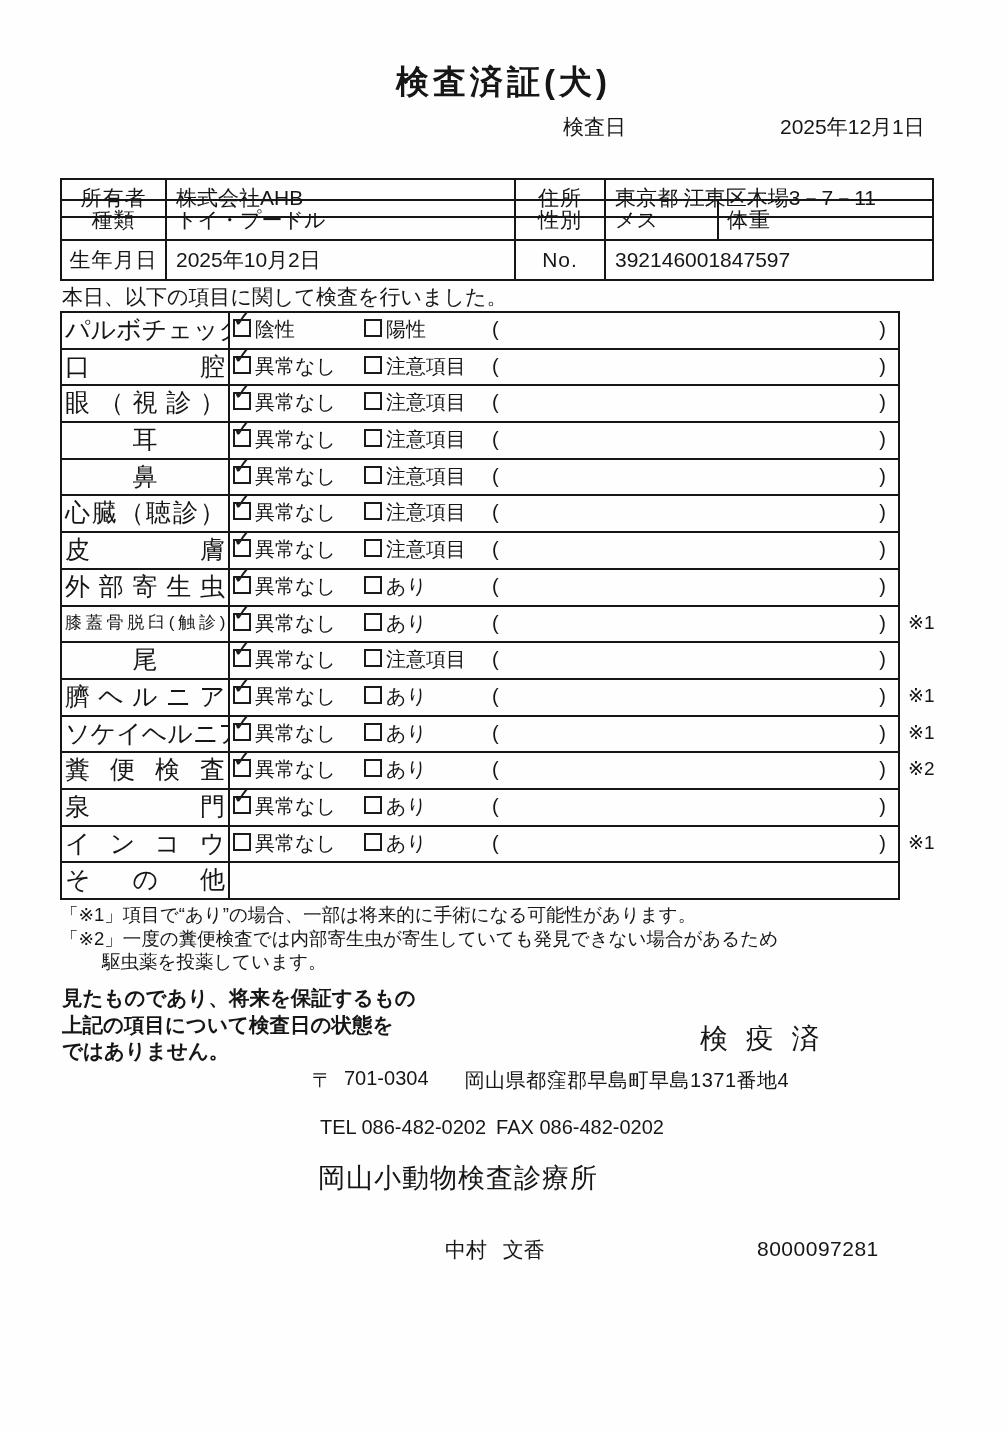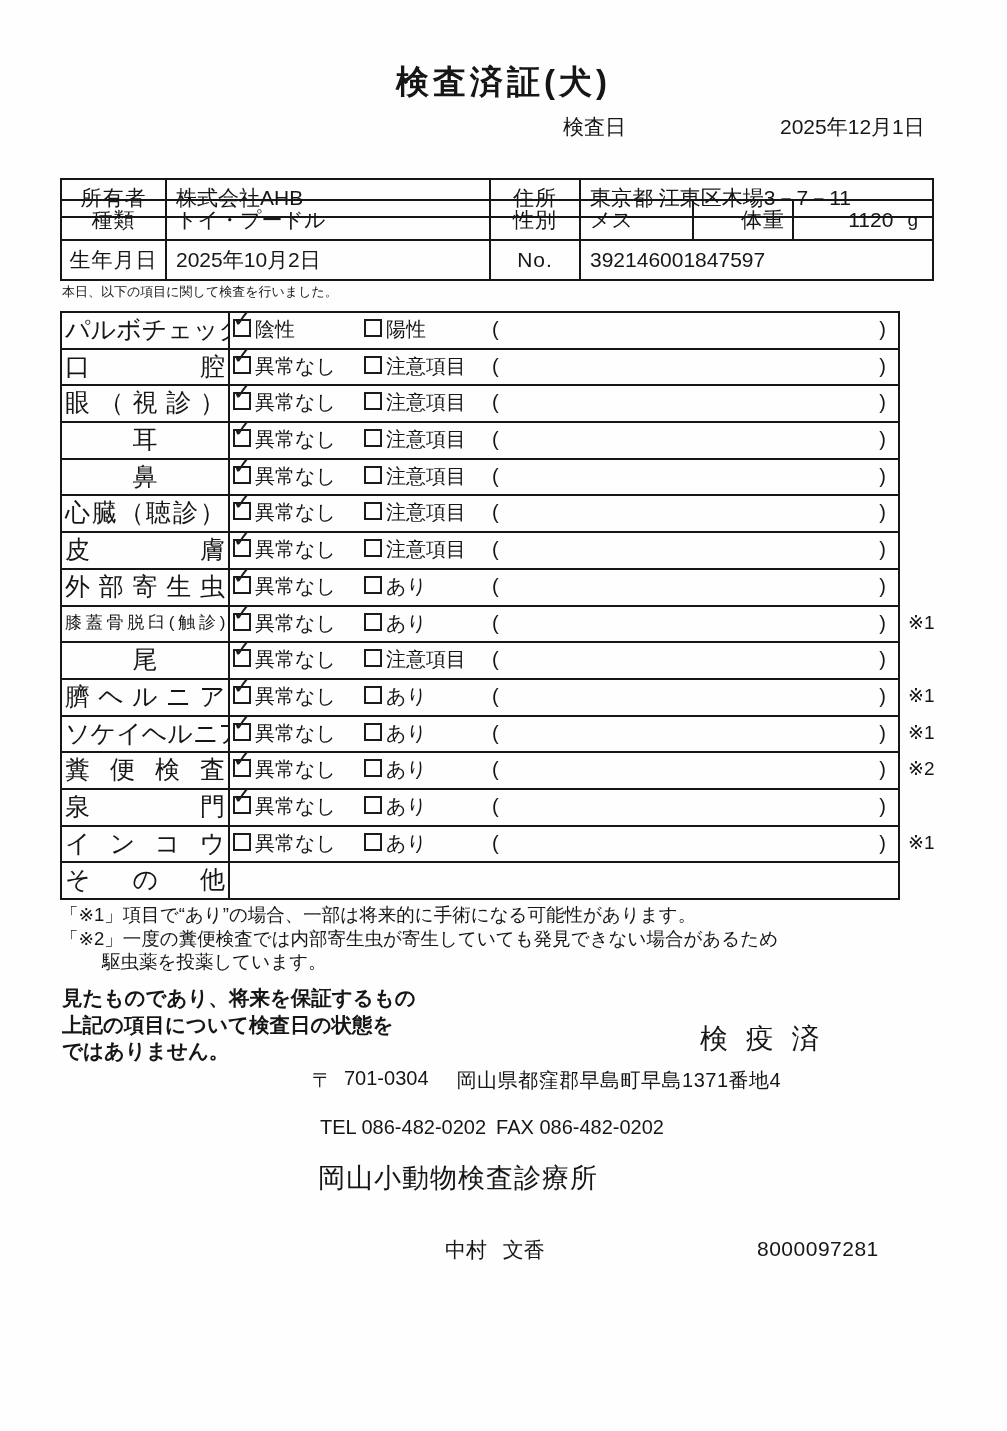--- a/index.html
+++ b/index.html
@@ -17,25 +17,25 @@
   
   .hdr-table{border:2px solid #161616;display:flex;flex-direction:column;}
   .hdr-row{display:flex;}
   .hdr-row + .hdr-row{border-top:2px solid #161616;}
   .hcell{border-right:2px solid #161616;display:flex;align-items:center;font-size:21px;box-sizing:border-box;height:36px;}
   .hdr-pet .hcell{height:38px;}
   .hcell:last-child{border-right:none;}
   .hcell.lbl{justify-content:center;letter-spacing:1px;}
   .hcell.val{padding-left:9px;}
   .hcell.num{justify-content:flex-end;padding-right:14px;}
-  .w105{width:105px;} .w332{width:324px;} .w90{width:90px;} .w343{flex:1;}
-  .w93{width:113px;} .w60{width:60px;margin-left:40px;} .w190{flex:1;}
+  .w105{width:105px;} .w332{width:349px;} .w90{width:90px;} .w343{flex:1;}
+  .w93{width:113px;} .w60{width:60px;} .w190{flex:1;}
   .unit{margin-left:14px;font-size:19px;}
   
-  .intro{left:62px;top:283px;font-size:13px;}
+  .intro{left:62px;top:283px;font-size:21px;}
   
   .exam-table{left:60px;top:311px;width:840px;border:2px solid #161616;box-sizing:border-box;}
   .exam-row{display:flex;height:34.7px;border-bottom:2px solid #161616;position:relative;}
   .exam-row:last-child{border-bottom:none;}
   .exam-label{
     width:168px;border-right:2px solid #161616;box-sizing:border-box;
     font-size:25px;line-height:32.7px;padding:0 3px;
     text-align:justify;text-align-last:justify;white-space:nowrap;overflow:hidden;
   }
   .exam-label.center{text-align:center;text-align-last:center;}
@@ -57,21 +57,21 @@
   
   .footnotes{left:60px;top:903px;font-size:18.5px;line-height:23.5px;}
   .footnote-line.indent{padding-left:42px;}
   
   .disclaimer{left:62px;top:985px;font-size:20.5px;font-weight:bold;line-height:26.5px;}
   
   .stamp{left:700px;top:1020px;font-size:28px;letter-spacing:5px;}
   
   .postal-line{left:312px;top:1067px;font-size:20px;display:flex;}
   .postal-code{margin-left:12px;}
-  .postal-addr{margin-left:28px;letter-spacing:0.5px;}
+  .postal-addr{margin-left:36px;letter-spacing:0.5px;}
   .tel-line{left:320px;top:1116px;font-size:20px;display:flex;}
   .fax{margin-left:10px;}
   .clinic-name{left:318px;top:1160px;font-size:27px;letter-spacing:1px;}
   .clinic-signer{left:445px;top:1236px;font-size:21px;word-spacing:10px;}
   .serial{left:757px;top:1237px;font-size:21px;letter-spacing:0.5px;}
 </style>
 </head>
 <body>
 
 <div class="page">
@@ -90,24 +90,20 @@
     </div>
   </div>
 
   <div class="abs hdr-table hdr-pet" style="left:60px;top:199px;width:870px;">
     <div class="hdr-row">
       <div class="hcell lbl w105">種類</div>
       <div class="hcell val w332">トイ・プードル</div>
       <div class="hcell lbl w90">性別</div>
       <div class="hcell val w93">メス</div>
       <div class="hcell lbl w60">体重</div>
-      <div class="hcell num w190">
-        <span>1120</span>
-        <span class="unit">g</span>
-      </div>
     </div>
     <div class="hdr-row">
       <div class="hcell lbl w105">生年月日</div>
       <div class="hcell val w332">2025年10月2日</div>
       <div class="hcell lbl w90">No.</div>
       <div class="hcell val w343">392146001847597</div>
     </div>
   </div>
 
   <div class="abs intro">本日、以下の項目に関して検査を行いました。</div>

